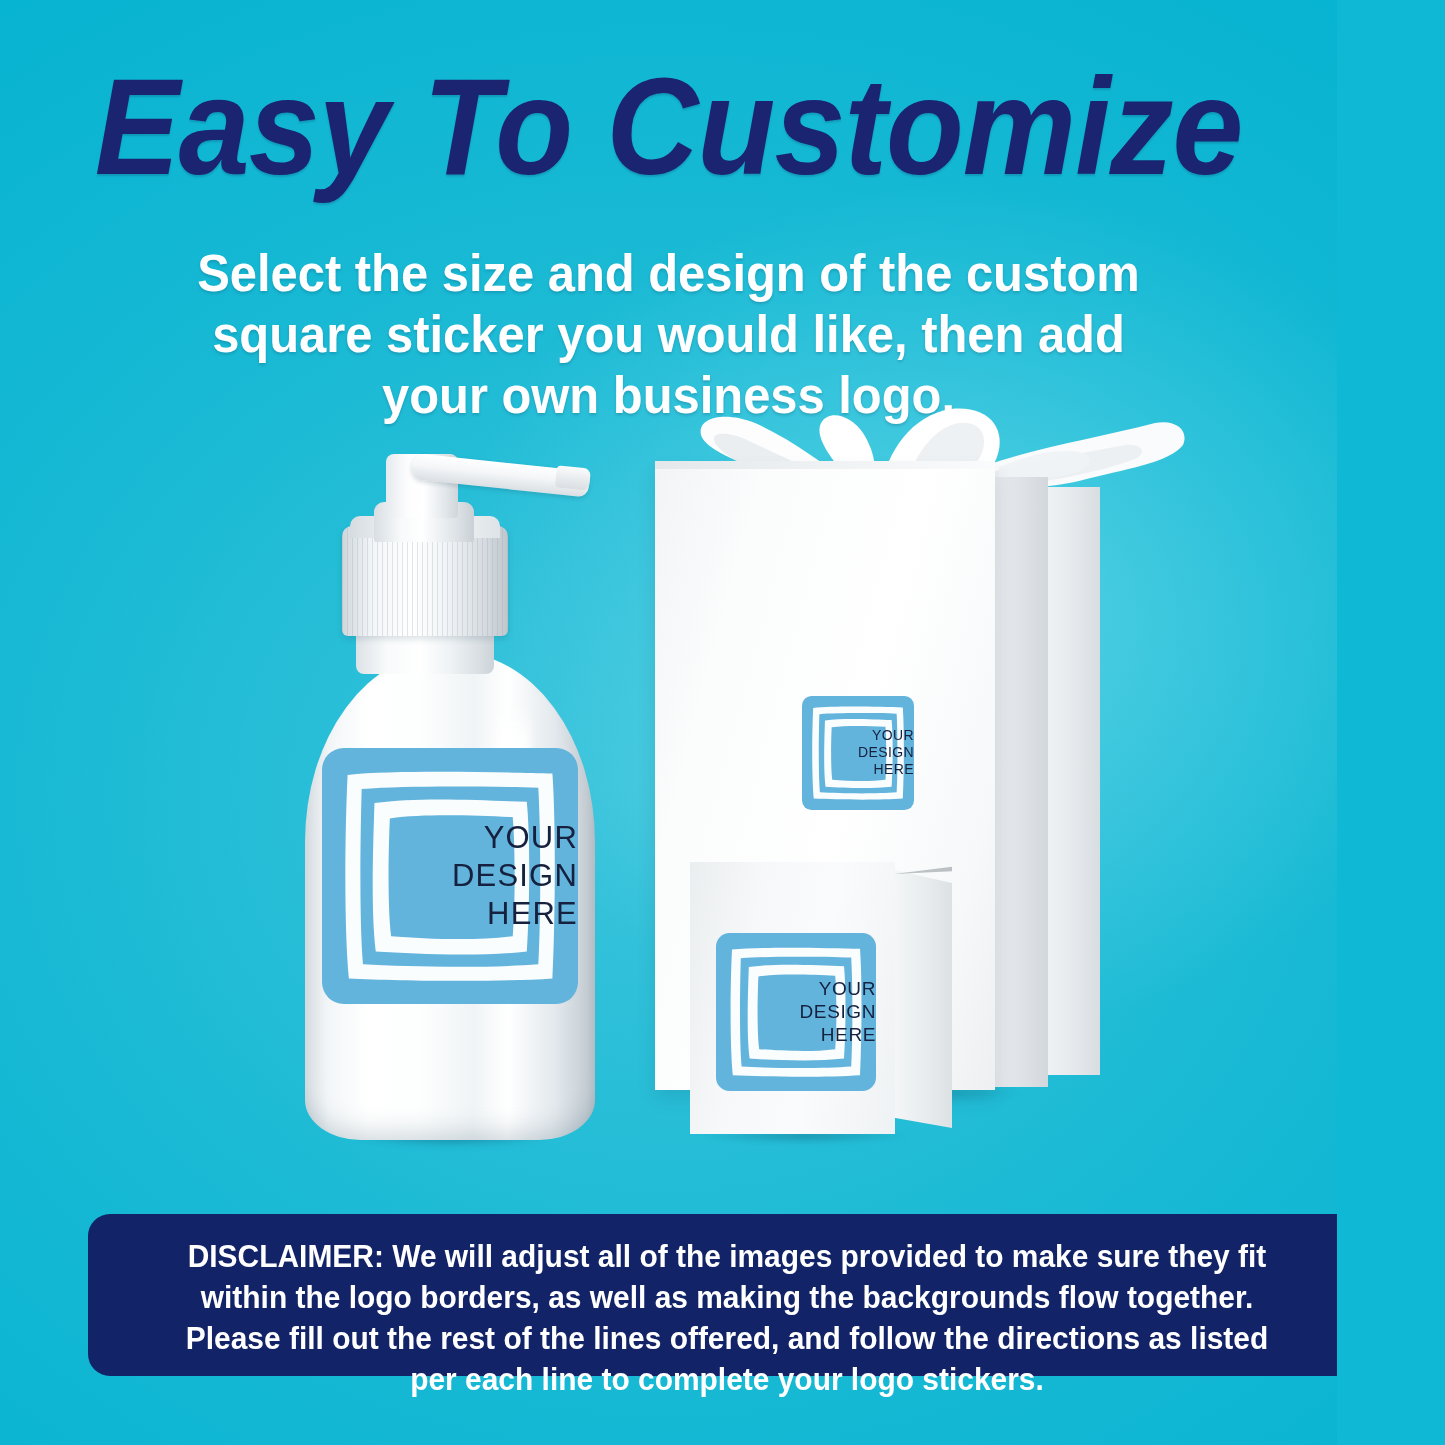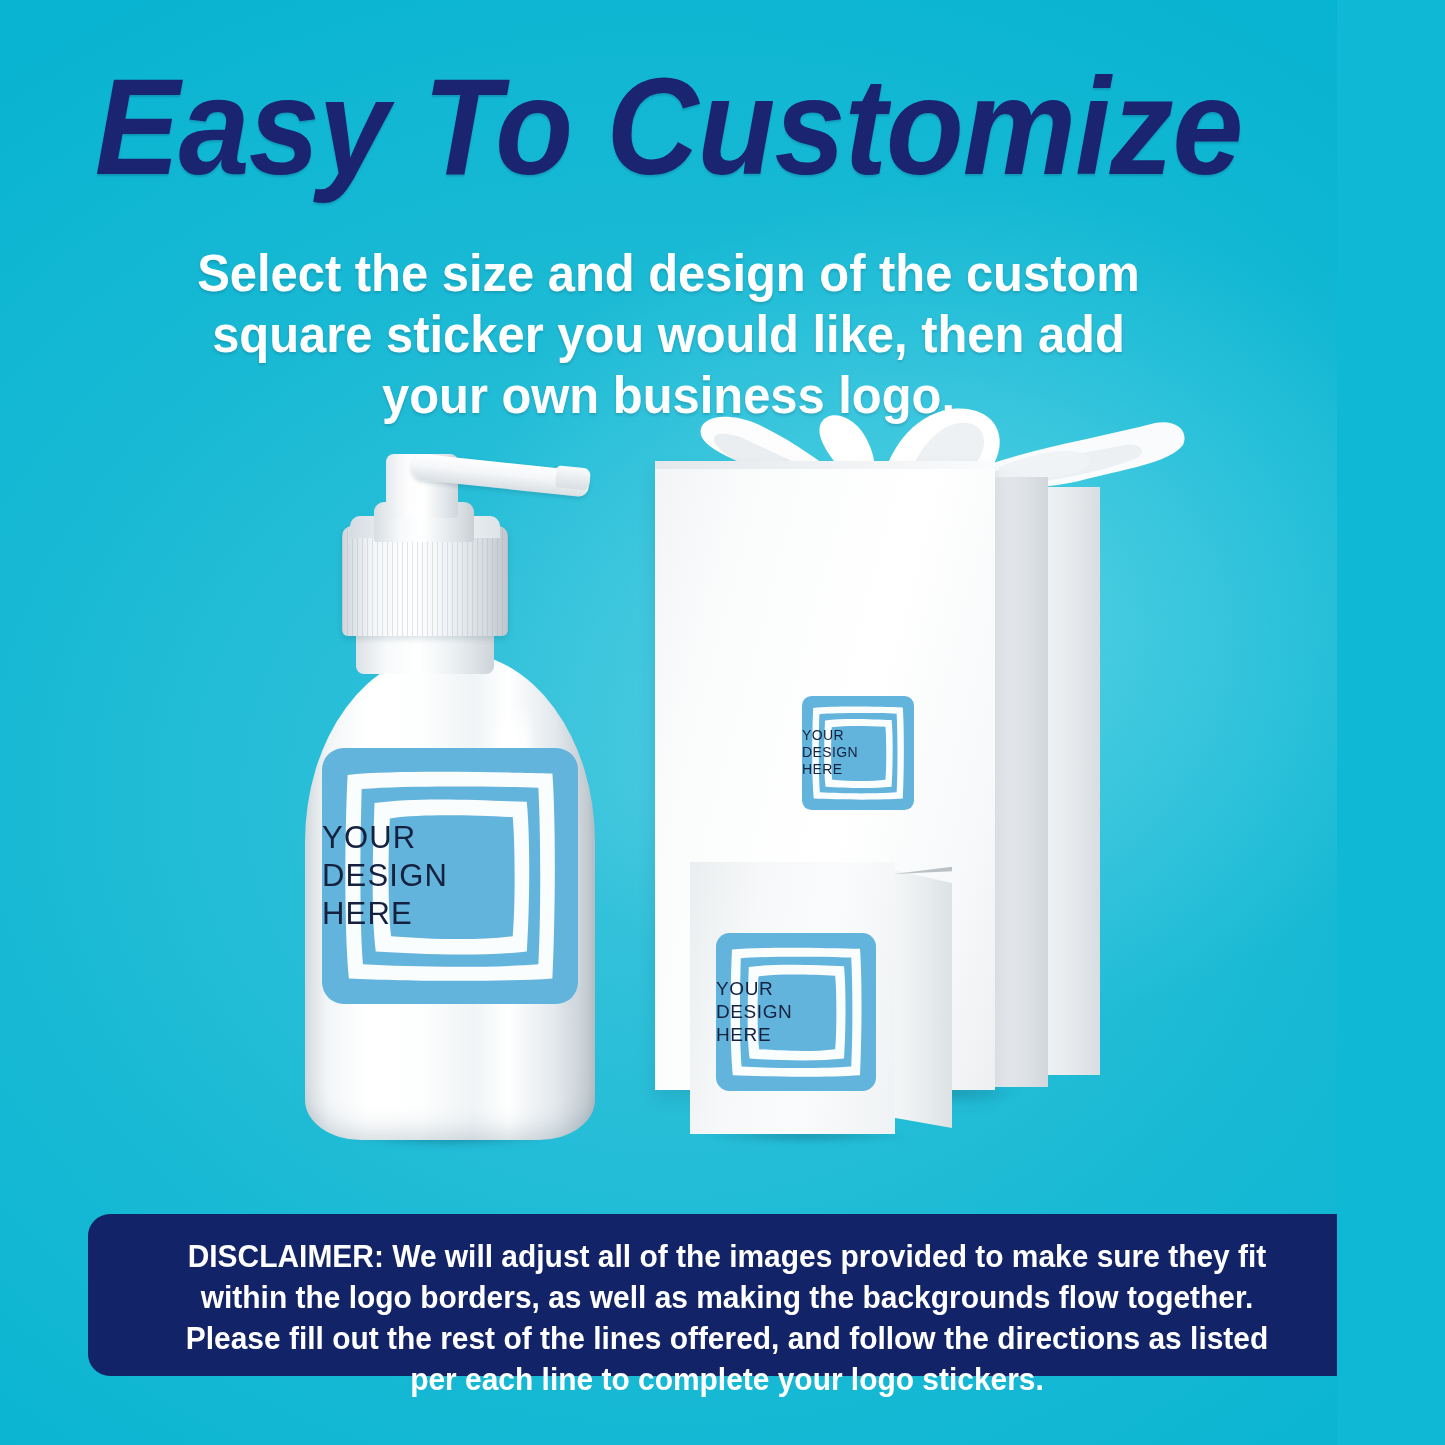--- a/index.html
+++ b/index.html
@@ -234,21 +234,21 @@
   }
 
   
   .sticker { position:absolute; }
   .sticker svg { display:block; width:100%; height:100%; }
   .sticker-text {
     position:absolute;
     left:0; right:0;
     top:50%;
     transform:translateY(-50%);
-    text-align:left;
+    text-align:right;
     color:#16213F;
     line-height:1.22;
     font-weight:400;
     letter-spacing:0.5px;
   }
 
   
   #sticker-bottle { left:322px; top:748px; width:256px; height:256px; }
   #sticker-bottle .sticker-text { font-size:31px; letter-spacing:1.2px; }
 

